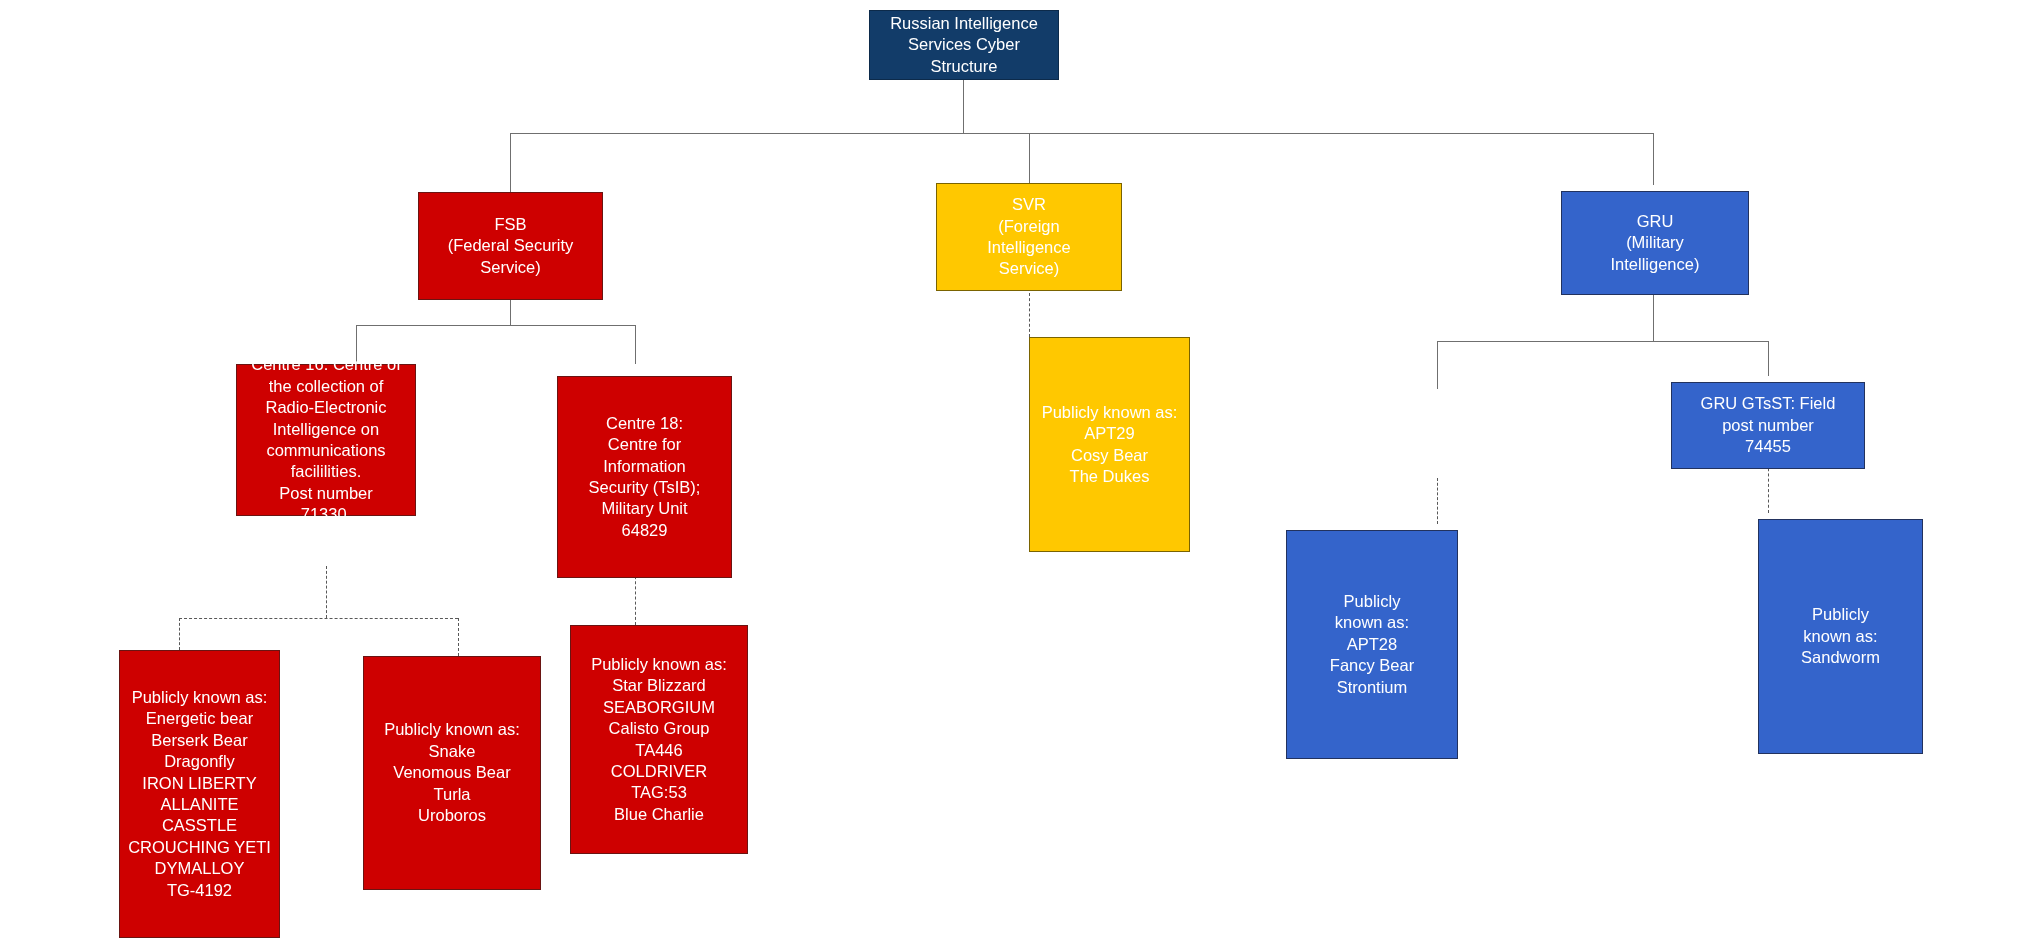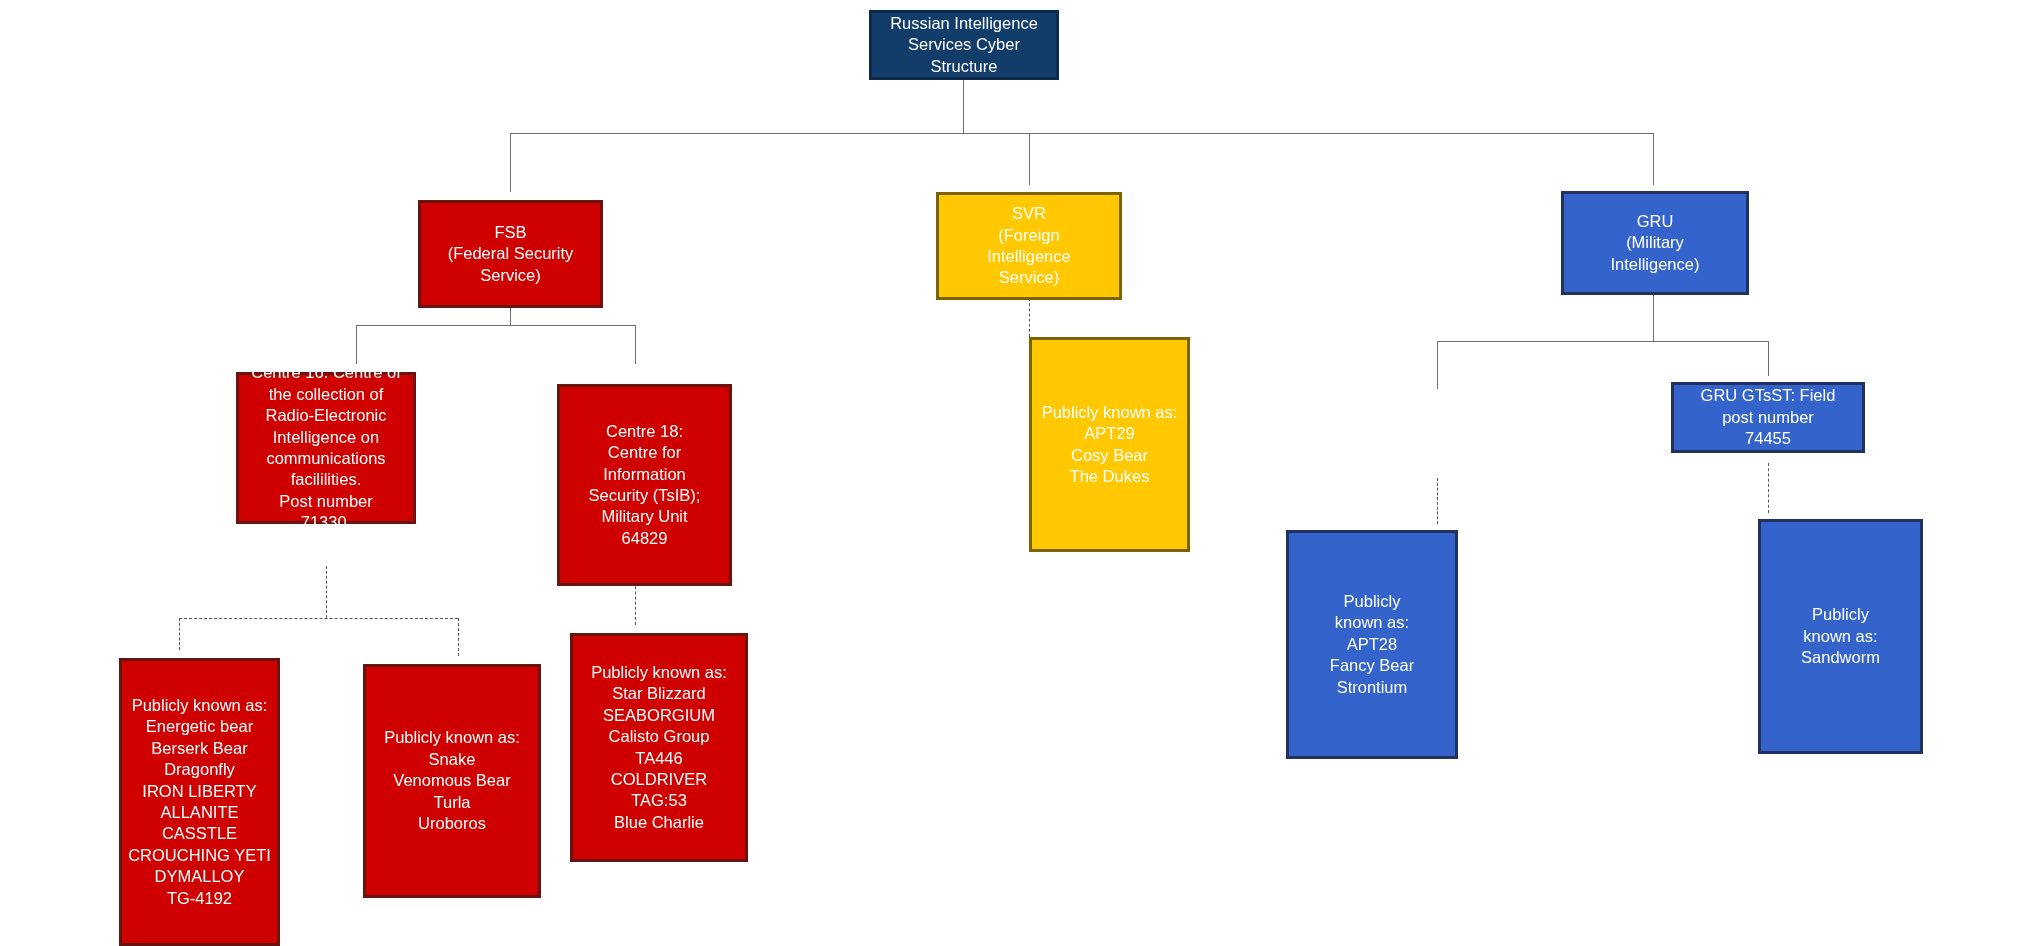--- a/index.html
+++ b/index.html
@@ -18,28 +18,28 @@
     overflow: hidden;
   }
   .node {
     position: absolute;
     box-sizing: border-box;
     display: flex;
     align-items: center;
     justify-content: center;
     text-align: center;
     color: #ffffff;
-    border: 3px solid #f97316;
+    border: 1px solid #f97316;
     line-height: 1.30;
     padding: 4px 5px;
     white-space: pre-line;
     z-index: 3;
   }
   .node.root   { background: #123c69; border-color: #0c2a4a; }
-  .node.fsb    { background: #ce0000; border-color: #6a1412; margin-top: 8px; }
+  .node.fsb    { background: #ce0000; border-color: #6a1412; }
   .node.svr    { background: #ffc800; border-color: #7a6300; }
   .node.gru    { background: #3464cb; border-color: #22325e; margin-top: 6px; }
 
   .node .txt { display: block; width: 100%; }
 
   
   .ln {
     position: absolute;
     z-index: 1;
   }
@@ -100,21 +100,21 @@
 Services Cyber
 Structure</span>
   </div>
 
   <div class="node fsb" style="left:418px; top:192px; width:185px; height:108px; font-size:16.5px;">
     <span class="txt">FSB
 (Federal Security
 Service)</span>
   </div>
 
-  <div class="node svr" style="left:936px; top:192px; width:186px; height:108px; font-size:16.5px;">
+  <div class="node svr" style="left:936px; top:183px; width:186px; height:108px; font-size:16.5px;">
     <span class="txt">SVR
 (Foreign
 Intelligence
 Service)</span>
   </div>
 
   <div class="node gru" style="left:1561px; top:185px; width:188px; height:104px; font-size:16.5px;">
     <span class="txt">GRU
 (Military
 Intelligence)</span>
@@ -134,21 +134,21 @@
   <div class="node fsb" style="left:557px; top:376px; width:175px; height:202px; font-size:16.5px;">
     <span class="txt">Centre 18:
 Centre for
 Information
 Security (TsIB);
 Military Unit
 64829</span>
   </div>
 
 
-  <div class="node gru" style="left:1671px; top:376px; width:194px; height:71px; font-size:16.5px;">
+  <div class="node gru" style="left:1671px; top:376px; width:194px; height:87px; font-size:16.5px;">
     <span class="txt">GRU GTsST: Field
 post number
 74455</span>
   </div>
 
   <div class="node fsb" style="left:119px; top:650px; width:161px; height:288px; font-size:16.5px;">
     <span class="txt">Publicly known as:
 Energetic bear
 Berserk Bear
 Dragonfly

